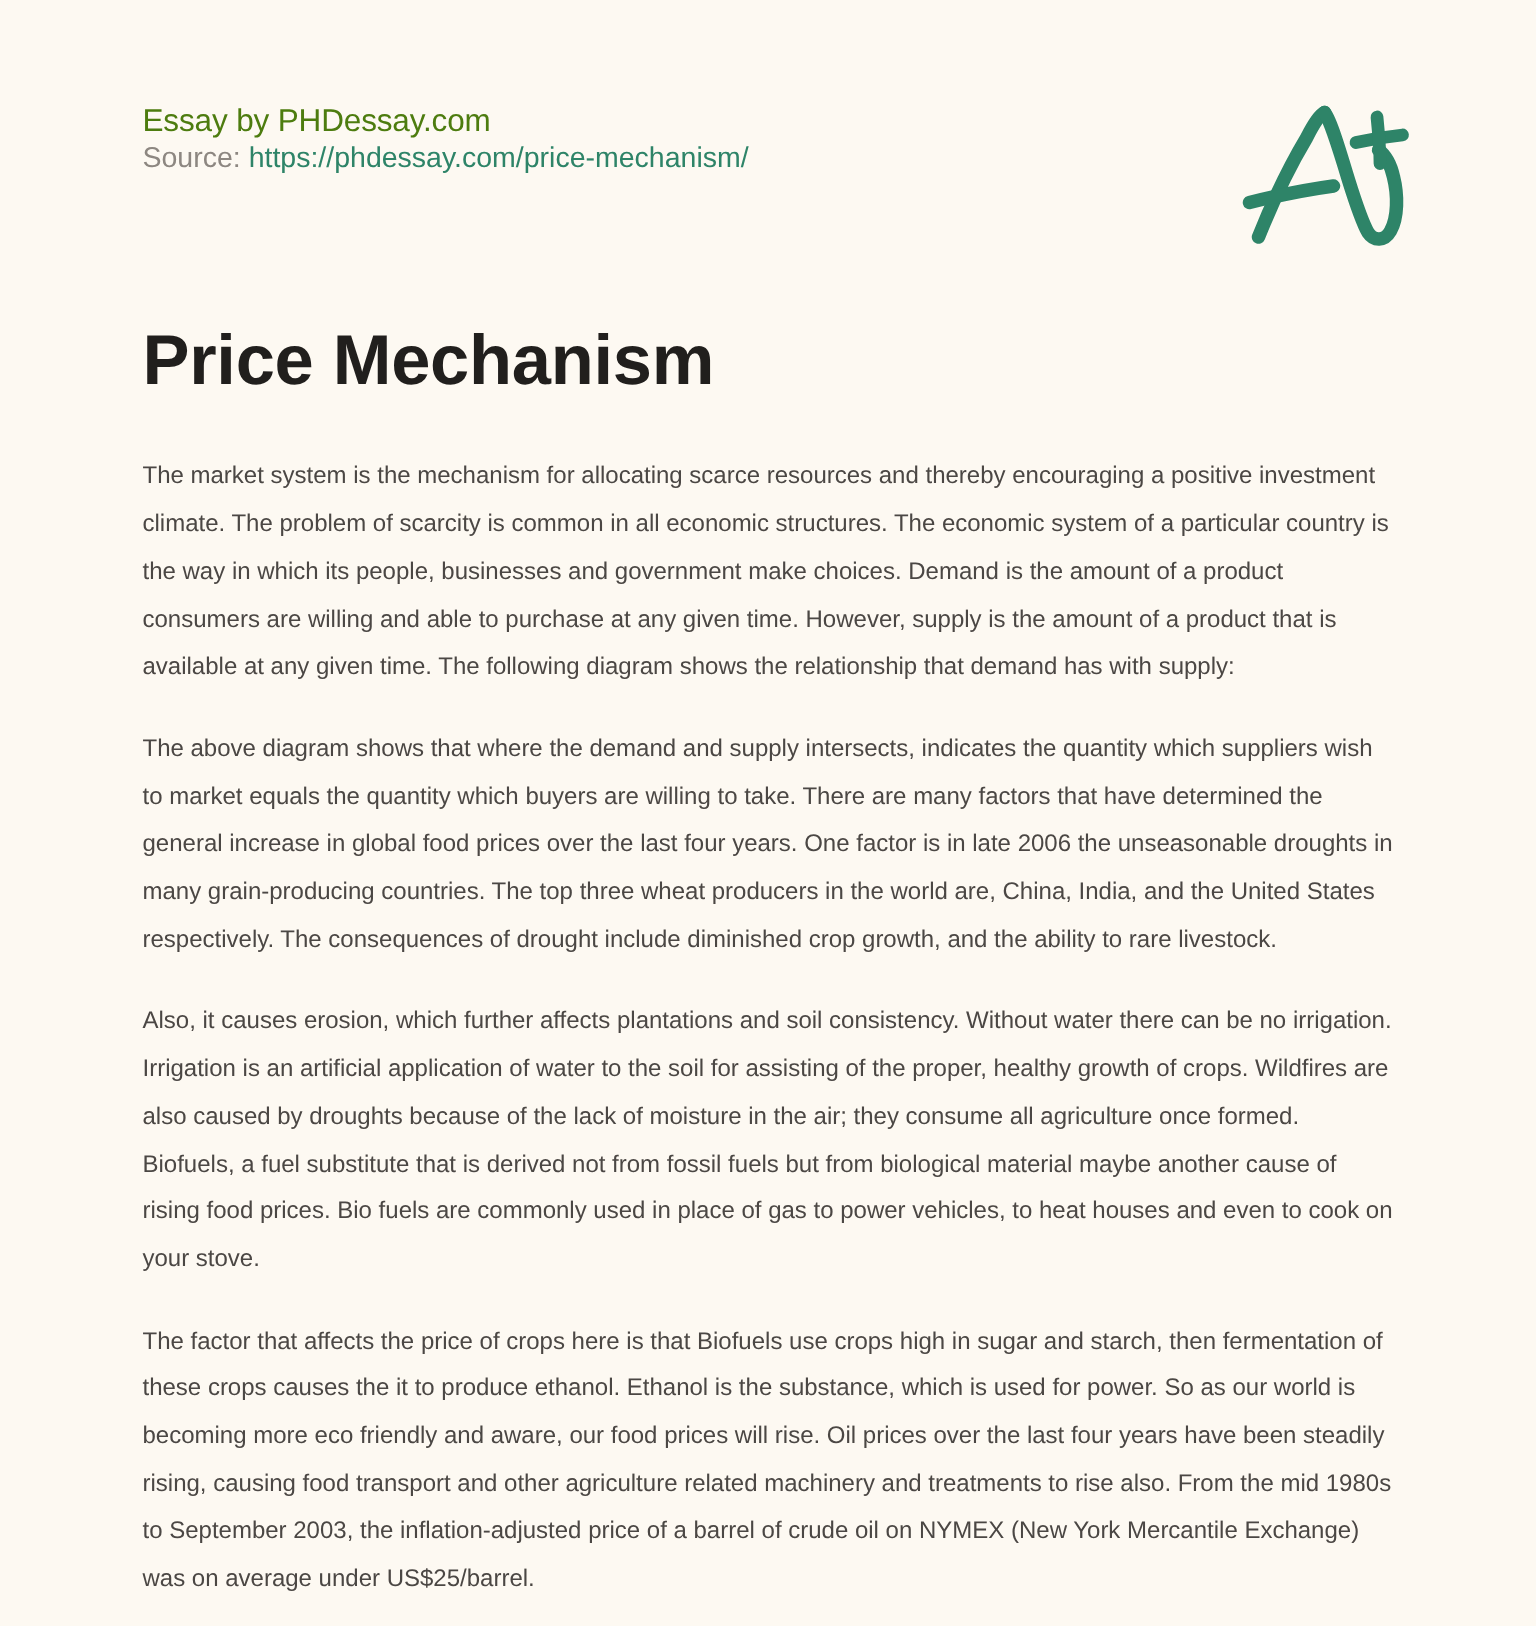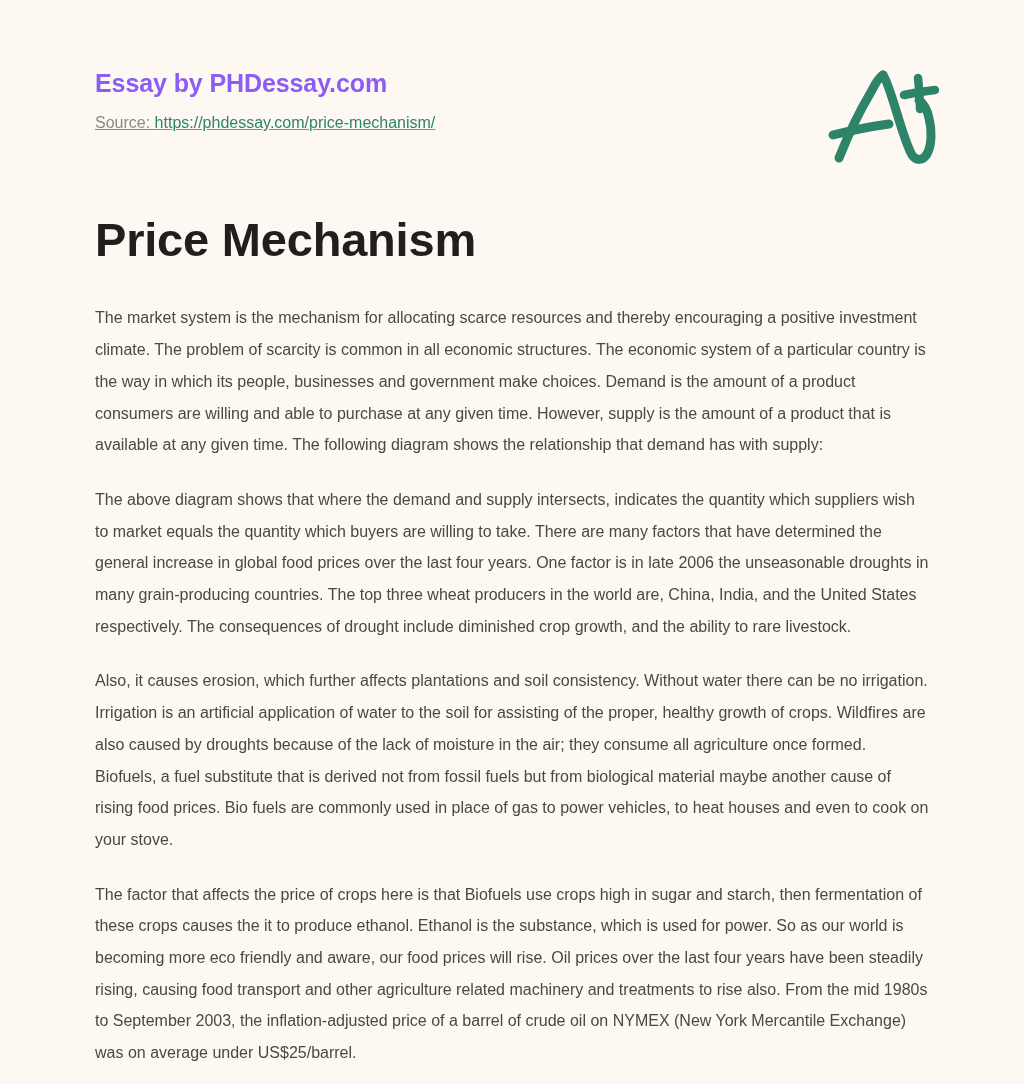--- a/index.html
+++ b/index.html
@@ -24,35 +24,33 @@
 
   
   .header {
     position: relative;
     padding-top: 68px;
     height: 116px;
     box-sizing: border-box;
   }
 
   .brand-title {
-    font-size: 25px;
-    font-weight: bold;
-    color: #8b5cf6;
+    font-size: 21px;
+    font-weight: normal;
+    color: #4d7c0f;
     letter-spacing: -0.1px;
     line-height: 1.25;
     margin: 0;
   }
 
   .source-line {
-    margin-top: 14px;
-    font-size: 16px;
+    font-size: 19px;
     color: #8d8781;
     line-height: 1.3;
     white-space: nowrap;
-    text-decoration: underline;
   }
   .source-label {
     color: #8d8781;
   }
   .source-url {
     color: #2e8468;
     text-decoration: none;
   }
 
   

